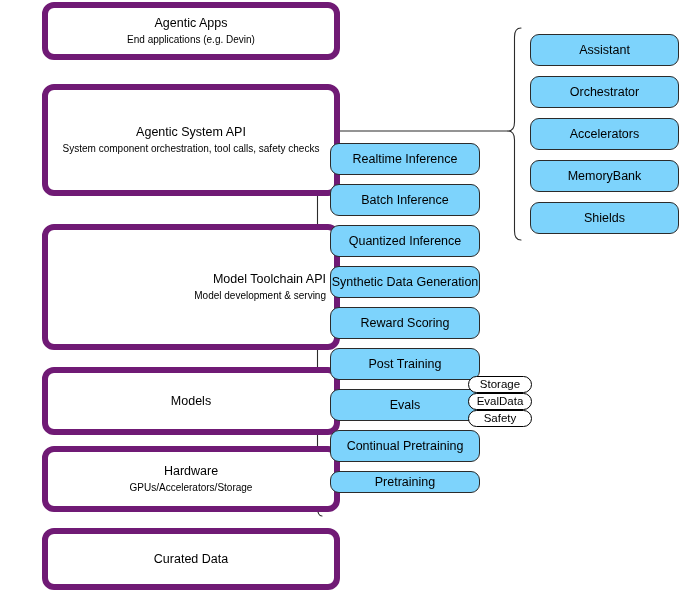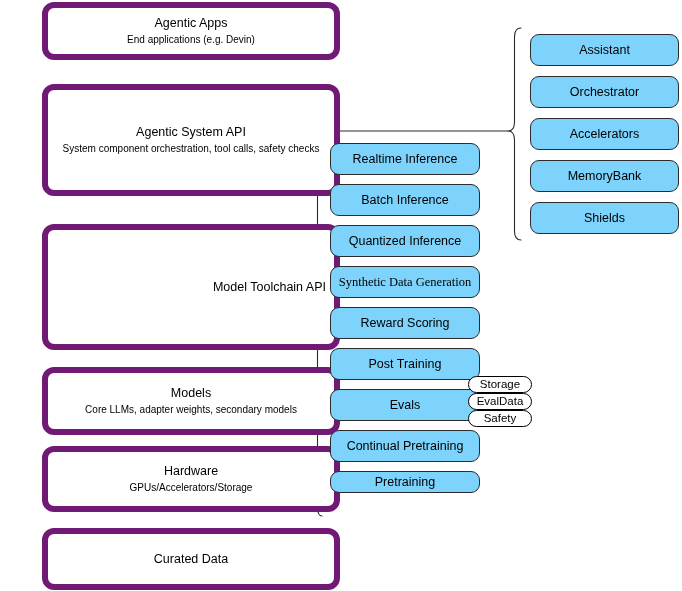--- a/index.html
+++ b/index.html
@@ -107,45 +107,45 @@
       <div class="stack-box" style="left: 2px; top: 2px; width: 298px; height: 58px;">
         <div class="stack-title">Agentic Apps</div>
         <div class="stack-sub">End applications (e.g. Devin)</div>
       </div>
       <div class="stack-box" style="left: 2px; top: 84px; width: 298px; height: 112px; text-align: center;">
         <div class="stack-title">Agentic System API</div>
         <div class="stack-sub">System component orchestration, tool calls, safety checks</div>
       </div>
       <div class="stack-box" style="left: 2px; top: 224px; width: 298px; height: 126px; align-items: flex-end;">
         <div class="stack-title">Model Toolchain API</div>
+        <div class="stack-sub">Model development &amp; serving</div>
       </div>
       <div class="stack-box" style="left: 2px; top: 367px; width: 298px; height: 68px;">
         <div class="stack-title">Models</div>
-        <div class="stack-sub">Core LLMs, adapter weights, secondary models</div>
       </div>
       <div class="stack-box" style="left: 2px; top: 446px; width: 298px; height: 66px;">
         <div class="stack-title">Hardware</div>
         <div class="stack-sub">GPUs/Accelerators/Storage</div>
       </div>
       <div class="stack-box" style="left: 2px; top: 528px; width: 298px; height: 62px;">
         <div class="stack-title">Curated Data</div>
       </div>
     </div>
 
   <div id="toolchain-host">
       <div class="cap-box" style="left: 330px; top: 143px; width: 150px; height: 32px;">
         <span>Realtime Inference</span>
       </div>
       <div class="cap-box" style="left: 330px; top: 184px; width: 150px; height: 32px;">
         <span>Batch Inference</span>
       </div>
       <div class="cap-box" style="left: 330px; top: 225px; width: 150px; height: 32px;">
         <span>Quantized Inference</span>
       </div>
-      <div class="cap-box" style="left: 330px; top: 266px; width: 150px; height: 32px; font-family: Liberation Serif, serif;">
+      <div class="cap-box" style="left: 330px; top: 266px; width: 150px; height: 32px;">
         <span>Synthetic Data Generation</span>
       </div>
       <div class="cap-box" style="left: 330px; top: 307px; width: 150px; height: 32px;">
         <span>Reward Scoring</span>
       </div>
       <div class="cap-box" style="left: 330px; top: 348px; width: 150px; height: 32px;">
         <span>Post Training</span>
       </div>
       <div class="cap-box" style="left: 330px; top: 389px; width: 150px; height: 32px;">
         <span>Evals</span>

